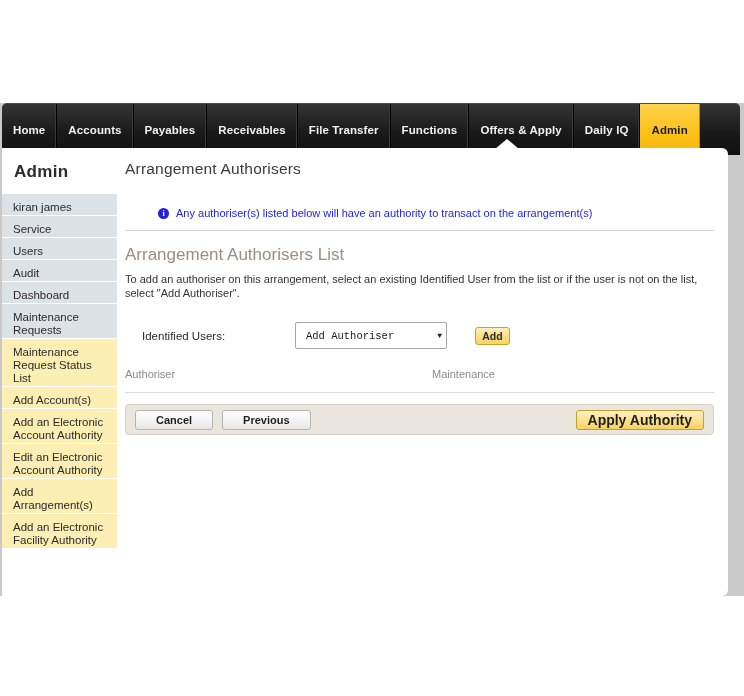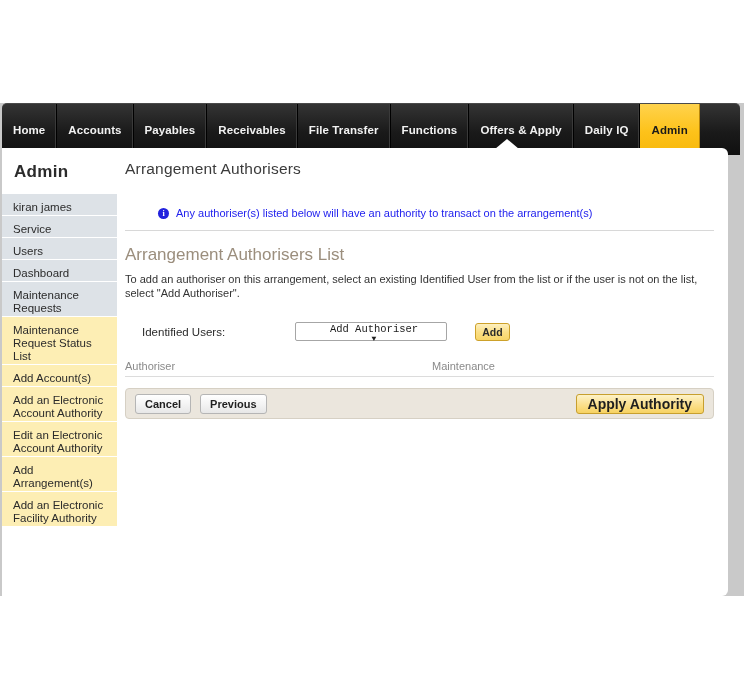--- a/index.html
+++ b/index.html
@@ -194,34 +194,33 @@
     margin: 22px 0 0 17px;
   }
   #form-label {
     font-size: 11.5px;
     color: #2b2b2b;
     width: 153px;
     flex: 0 0 153px;
   }
   #dropdown {
     width: 152px;
-    height: 19px;
+    height: 27px;
     border: 1px solid #a6a6a6;
     border-radius: 2px;
     background: #ffffff;
     display: flex;
     align-items: center;
     justify-content: space-between;
     padding: 0 4px 0 10px;
     box-sizing: border-box;
     cursor: pointer;
     font-family: "Liberation Mono", monospace;
     font-size: 10.5px;
     color: #1a1a1a;
-    flex-direction: column;
   }
   #dropdown-caret {
     font-size: 8px;
     color: #222;
     line-height: 1;
   }
   #add-button {
     margin-left: 28px;
     width: 35px;
     height: 18px;
@@ -235,21 +234,21 @@
     align-items: center;
     justify-content: center;
     cursor: pointer;
     box-sizing: border-box;
   }
 
   
   #table-head {
     display: flex;
     margin: 19px 0 0 0;
-    padding: 0 0 4px 0;
+    padding: 0 0 12px 0;
     border-bottom: 1px solid #dcdcdc;
     align-items: center;
   }
   .th {
     font-size: 11px;
     color: #8a8a8a;
   }
   #th-authoriser { width: 307px; flex: 0 0 307px; }
 
   
@@ -260,21 +259,21 @@
     border: 1px solid #d6d0c4;
     border-radius: 4px;
     display: flex;
     align-items: center;
     padding: 0 9px;
     box-sizing: border-box;
   }
   .btn-plain {
     height: 20px;
     min-width: 52px;
-    padding: 0 9px;
+    padding: 0 20px;
     margin-right: 9px;
     border: 1px solid #b5b5b5;
     border-radius: 3px;
     background: linear-gradient(#ffffff 0%, #f4f4f4 50%, #e7e7e7 100%);
     font-size: 11px;
     font-weight: bold;
     color: #1f1f1f;
     display: flex;
     align-items: center;
     justify-content: center;
@@ -320,20 +319,21 @@
   <div id="tab-pointer"></div>
 
   <div id="card">
 
     <div id="sidebar">
       <div id="sidebar-title">Admin</div>
 
       <div class="side-item grey">kiran james</div>
       <div class="side-item grey">Service</div>
       <div class="side-item grey">Users</div>
+      <div class="side-item grey">Audit</div>
       <div class="side-item grey">Dashboard</div>
       <div class="side-item grey">Maintenance Requests</div>
       <div class="side-item yellow">Maintenance Request Status List</div>
       <div class="side-item yellow">Add Account(s)</div>
       <div class="side-item yellow">Add an Electronic Account Authority</div>
       <div class="side-item yellow">Edit an Electronic Account Authority</div>
       <div class="side-item yellow">Add Arrangement(s)</div>
       <div class="side-item yellow">Add an Electronic Facility Authority</div>
 
     </div>

